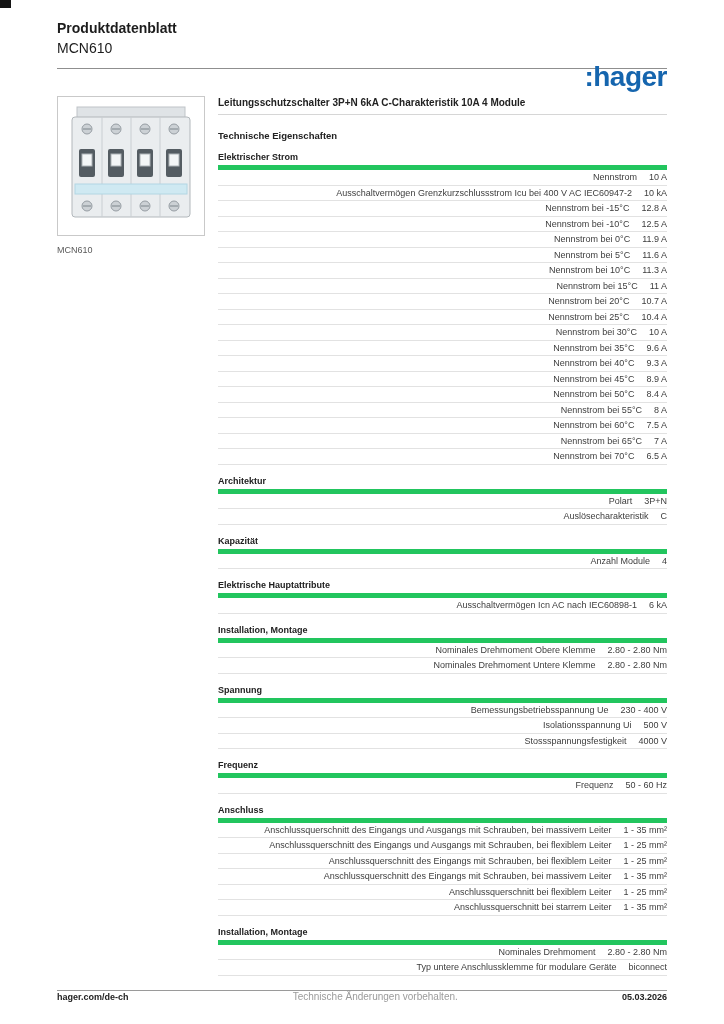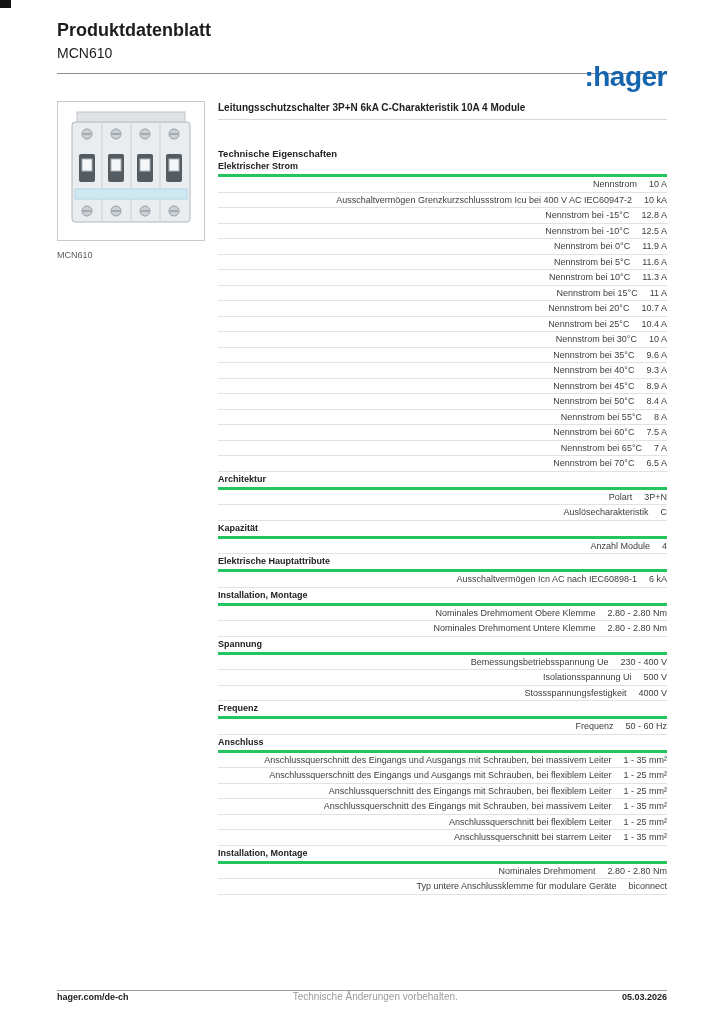--- a/index.html
+++ b/index.html
@@ -9,46 +9,46 @@
     background:#ffffff;
     color:#333;
     position:relative;
     overflow:hidden;
   }
   .corner-mark { position:absolute; top:0; left:0; width:11px; height:8px; background:#141414; }
   .page { position:absolute; inset:0; padding:0 57px; }
 
   
   .header { position:relative; padding:20px 0 12px; border-bottom:1px solid #8f8f8f; }
-  .doc-type { font-size:18px; font-weight:bold; color:#1c1c1c; }
+  .doc-type { font-size:14px; font-weight:bold; color:#1c1c1c; }
   .product-code { font-size:14px; color:#1c1c1c; margin-top:4px; }
   .brand-logo {
     position:absolute; right:0; top:24px;
     font-size:28px; font-weight:bold; letter-spacing:-0.5px;
   }
 
   
   .main { display:flex; margin-top:27px; }
   .left-col { width:161px; flex:none; }
   .image-box {
     width:148px; height:140px; border:1px solid #c9c9c9; background:#fff;
     display:flex; align-items:center; justify-content:center;
   }
   .image-caption { margin-top:9px; font-size:9px; color:#5a5a5a; }
   .right-col { flex:1; min-width:0; }
 
   .spec-title {
     font-size:10px; font-weight:bold; color:#222;
     padding:1px 0 6px; border-bottom:1px solid #d6d6d6;
   }
-  .spec-subtitle { font-size:9.5px; font-weight:bold; color:#222; margin-top:28px; }
+  .spec-subtitle { font-size:9.5px; font-weight:bold; color:#222; margin-top:15px; }
 
   .spec-heading {
     font-size:9px; font-weight:bold; color:#222;
-    padding:2px 0 3px; border-bottom:3px solid #22c55e;
+    margin-top:9px; padding:2px 0 3px; border-bottom:5px solid #22c55e;
   }
   .spec-row {
     display:flex; justify-content:flex-end; align-items:baseline;
     padding:2px 0; border-bottom:1px solid #e2e2e2;
     font-size:9px; line-height:10.5px; color:#3d3d3d;
   }
   .spec-label { padding-right:12px; }
   .spec-value { white-space:nowrap; text-align:right; }
 
   

